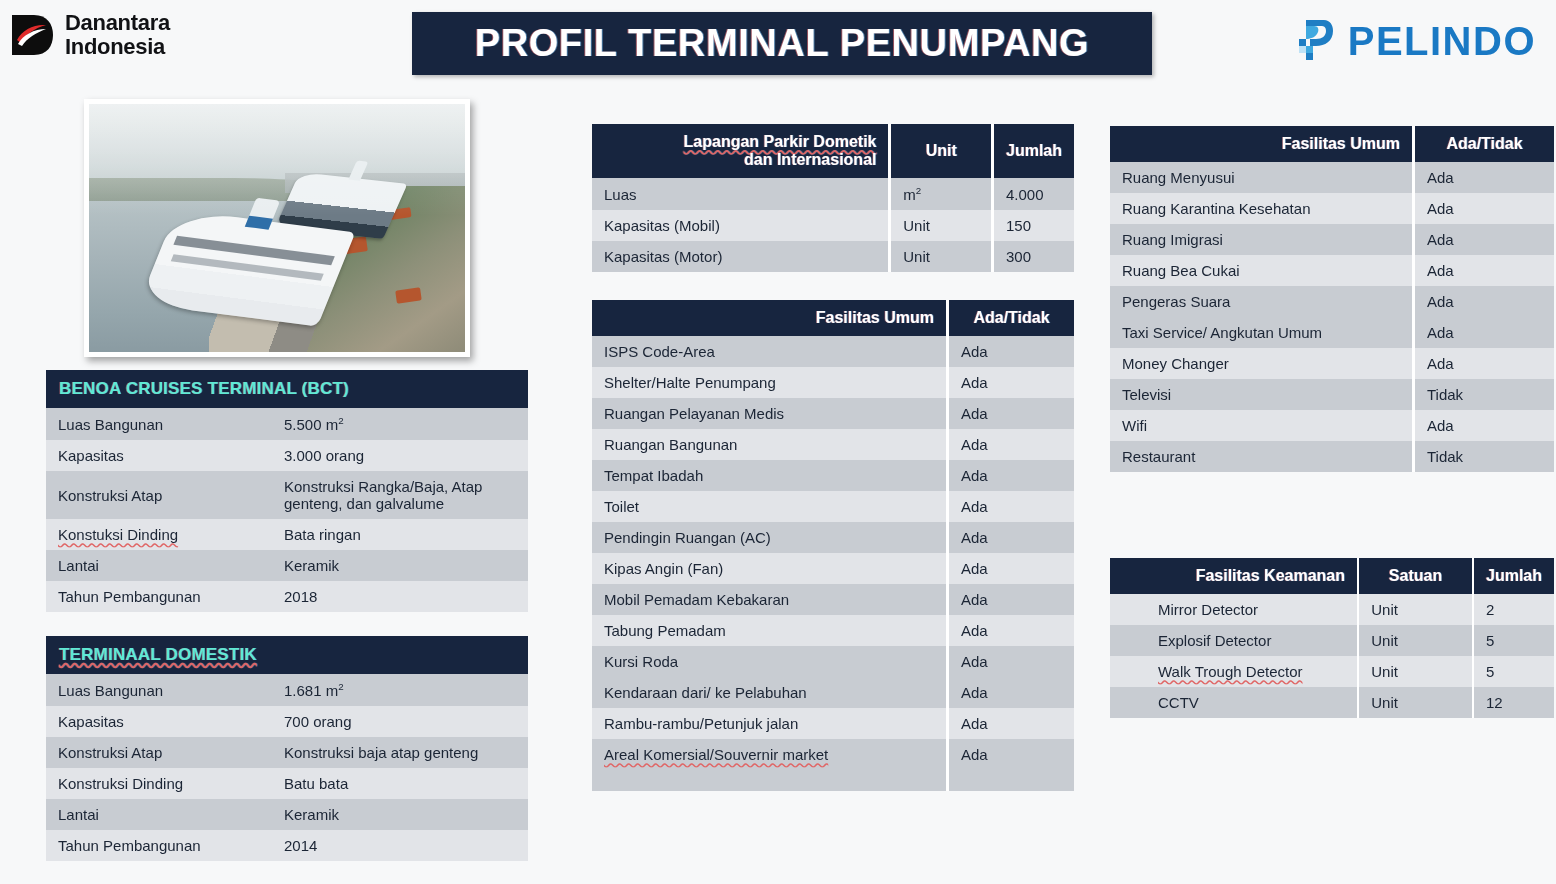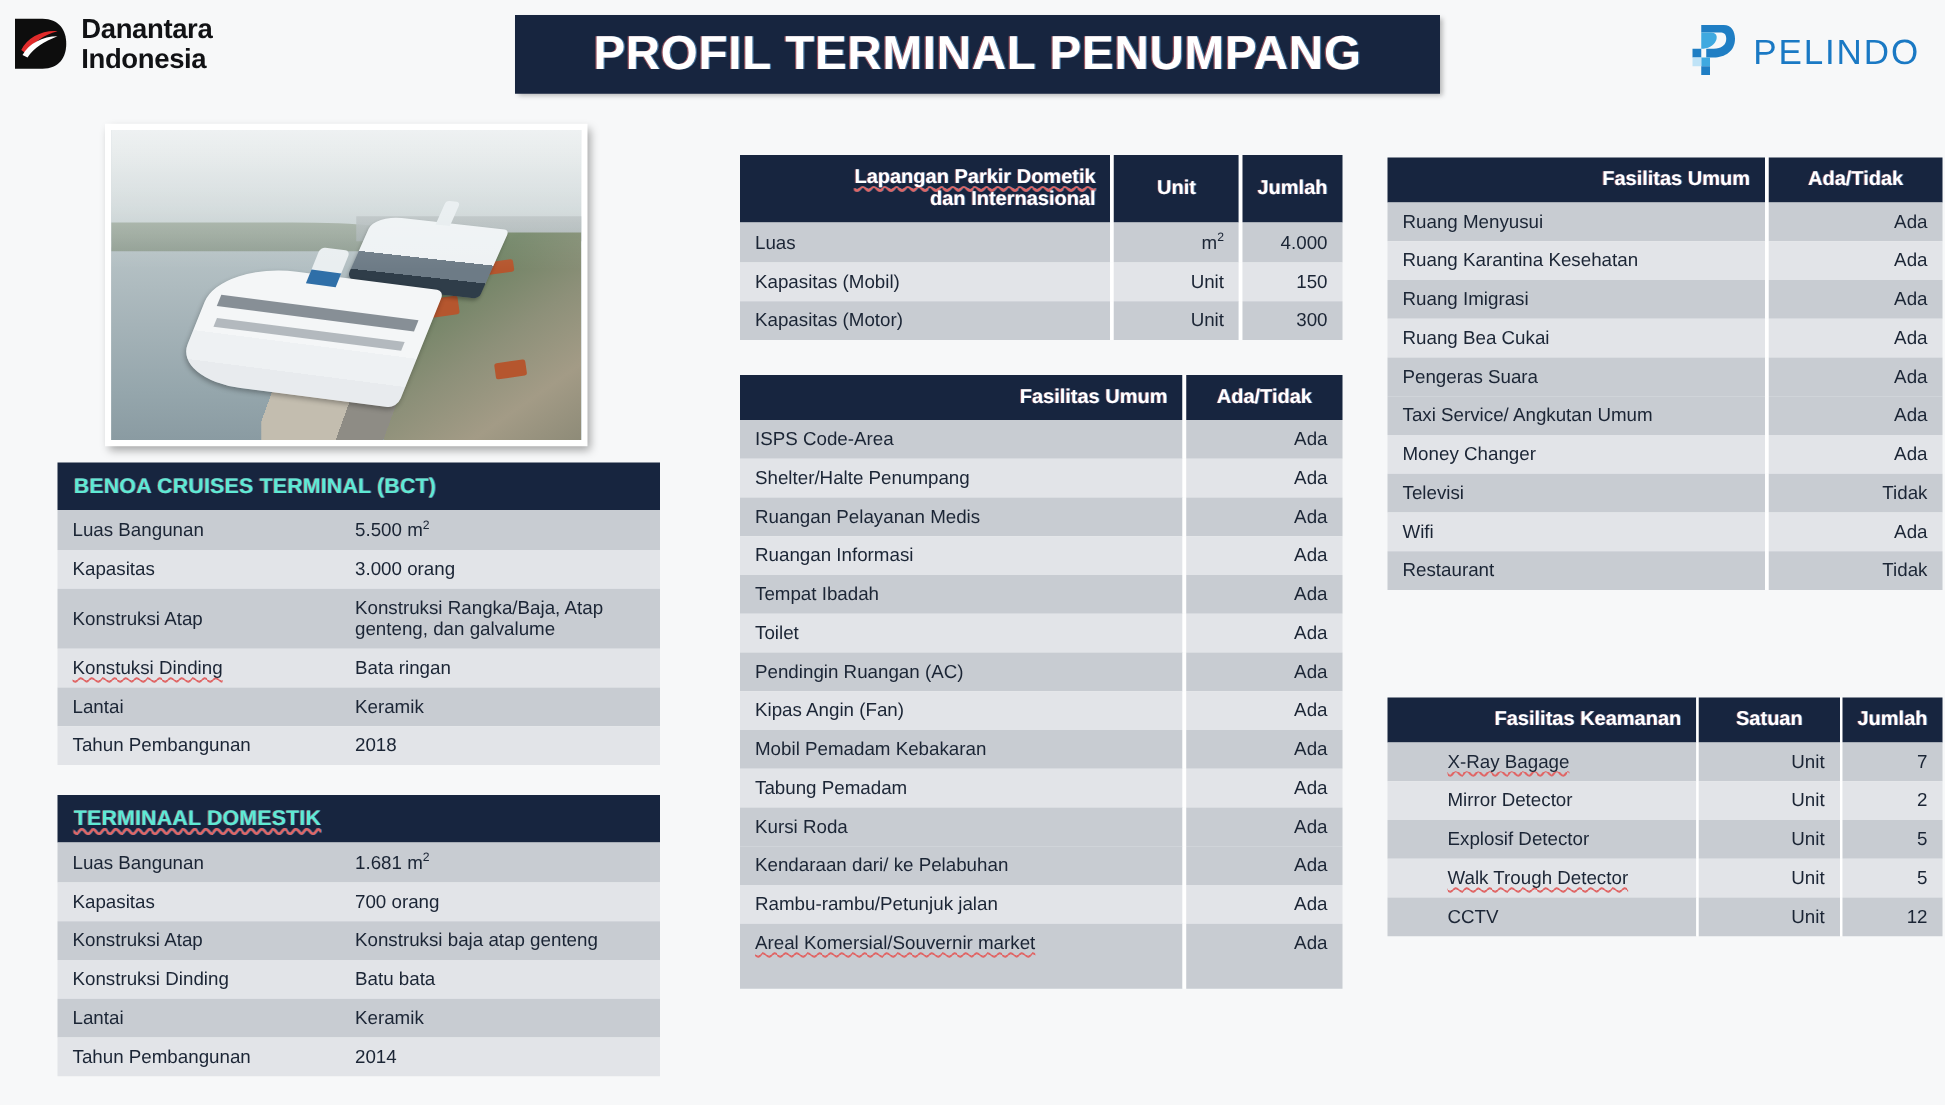--- a/index.html
+++ b/index.html
@@ -19,21 +19,21 @@
     position:absolute;left:412px;top:12px;width:740px;height:63px;
     background:#17253f;display:flex;align-items:center;justify-content:center;
     box-shadow:2px 2px 4px rgba(0,0,0,.28);
   }
   .title-banner .t{
     color:#ffffff;font-size:38px;font-weight:bold;letter-spacing:0.6px;
     text-shadow:-1px 0 0 rgba(255,120,120,.55), 1px 0 0 rgba(120,200,255,.5);
     font-family:"Liberation Sans", sans-serif;
   }
   .logo-right{position:absolute;right:20px;top:16px;display:flex;align-items:center;gap:12px;}
-  .pel-word{font-size:28px;font-weight:normal;color:#1a79c4;letter-spacing:1.5px;}
+  .pel-word{font-size:40px;font-weight:bold;color:#1a79c4;letter-spacing:1.5px;}
 
   
   .photo-wrap{
     position:absolute;left:84px;top:99px;width:386px;height:258px;
     background:#fff;padding:5px;box-sizing:border-box;
     box-shadow:3px 4px 7px rgba(0,0,0,.35);
   }
   .photo{position:relative;width:100%;height:100%;overflow:hidden;
     background:linear-gradient(to bottom,#d7dde0 0%,#cfd7da 22%,#bcc7cb 34%,#a9b6bb 48%,#9badb2 70%,#8fa2a8 100%);
   }
@@ -70,21 +70,21 @@
   .tbl{position:absolute;border-collapse:separate;border-spacing:0;font-size:15px;color:#1b2535;}
   .thead-cell{
     background:#17253f;color:#fff;font-weight:bold;font-size:16px;
     padding:9px 12px;vertical-align:middle;
     text-shadow:-.7px 0 0 rgba(255,130,130,.45), .7px 0 0 rgba(130,200,255,.45);
     text-align:right;
   }
   .thead-cell.c{text-align:center;}
   .sep{background:#ffffff;width:3px;padding:0;}
   td.cell{padding:7px 12px;vertical-align:middle;}
-  td.cell.c{text-align:right;}
+  td.cell.c{text-align:left;}
   tr.rowA td.cell{background:#c8ccd2;}
   tr.rowB td.cell{background:#e2e4e8;}
   .sec-title{
     background:#17253f;color:#5eead4;font-weight:bold;font-size:17px;
     padding:9px 13px;letter-spacing:.2px;
     text-shadow:-.7px 0 0 rgba(255,130,130,.45), .7px 0 0 rgba(130,200,255,.45);
   }
   .sp{ text-decoration:underline wavy #e06666; text-decoration-skip-ink:none;
        text-underline-offset:2px; }
   sup{font-size:.65em;vertical-align:super;}
@@ -285,21 +285,21 @@
         <td class="cell k">Shelter/Halte Penumpang</td>
         <td class="sep"></td>
         <td class="cell c">Ada</td>
       </tr>
       <tr class="rowA">
         <td class="cell k">Ruangan Pelayanan Medis</td>
         <td class="sep"></td>
         <td class="cell c">Ada</td>
       </tr>
       <tr class="rowB">
-        <td class="cell k">Ruangan Informasi</td>
+        <td class="cell k">Ruangan Bangunan</td>
         <td class="sep"></td>
         <td class="cell c">Ada</td>
       </tr>
       <tr class="rowA">
         <td class="cell k">Tempat Ibadah</td>
         <td class="sep"></td>
         <td class="cell c">Ada</td>
       </tr>
       <tr class="rowB">
         <td class="cell k">Toilet</td>
@@ -411,49 +411,42 @@
 
 <table class="tbl" id="tbl-keamanan">
   <tbody id="keamanan-body">
     <tr>
       <td class="thead-cell k">Fasilitas Keamanan</td>
       <td class="sep"></td>
       <td class="thead-cell c u">Satuan</td>
       <td class="sep"></td>
       <td class="thead-cell c">Jumlah</td>
     </tr>
-  <tr class="rowA">
-        <td class="cell k"><span class="sp">X-Ray Bagage</span></td>
+      <tr class="rowB">
+        <td class="cell k">Mirror Detector</td>
         <td class="sep"></td>
         <td class="cell c u">Unit</td>
         <td class="sep"></td>
-        <td class="cell c">7</td>
-      </tr>
-      <tr class="rowB">
-        <td class="cell k">Mirror Detector</td>
+        <td class="cell c">2</td>
+      </tr>
+      <tr class="rowA">
+        <td class="cell k">Explosif Detector</td>
         <td class="sep"></td>
         <td class="cell c u">Unit</td>
         <td class="sep"></td>
-        <td class="cell c">2</td>
-      </tr>
-      <tr class="rowA">
-        <td class="cell k">Explosif Detector</td>
+        <td class="cell c">5</td>
+      </tr>
+      <tr class="rowB">
+        <td class="cell k"><span class="sp">Walk Trough Detector</span></td>
         <td class="sep"></td>
         <td class="cell c u">Unit</td>
         <td class="sep"></td>
         <td class="cell c">5</td>
       </tr>
-      <tr class="rowB">
-        <td class="cell k"><span class="sp">Walk Trough Detector</span></td>
+      <tr class="rowA">
+        <td class="cell k">CCTV</td>
         <td class="sep"></td>
         <td class="cell c u">Unit</td>
         <td class="sep"></td>
-        <td class="cell c">5</td>
-      </tr>
-      <tr class="rowA">
-        <td class="cell k">CCTV</td>
-        <td class="sep"></td>
-        <td class="cell c u">Unit</td>
-        <td class="sep"></td>
         <td class="cell c">12</td>
       </tr>
     </tbody>
 </table>
 
 </body></html>

